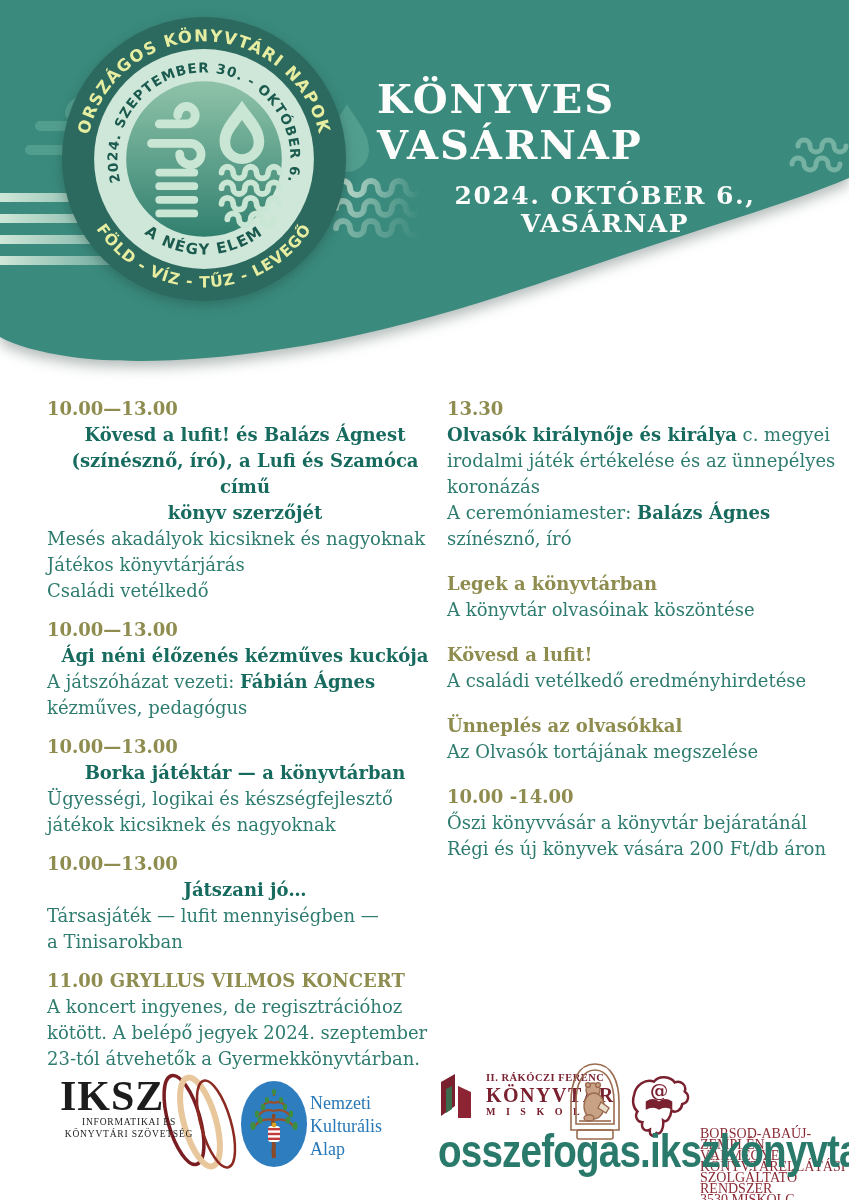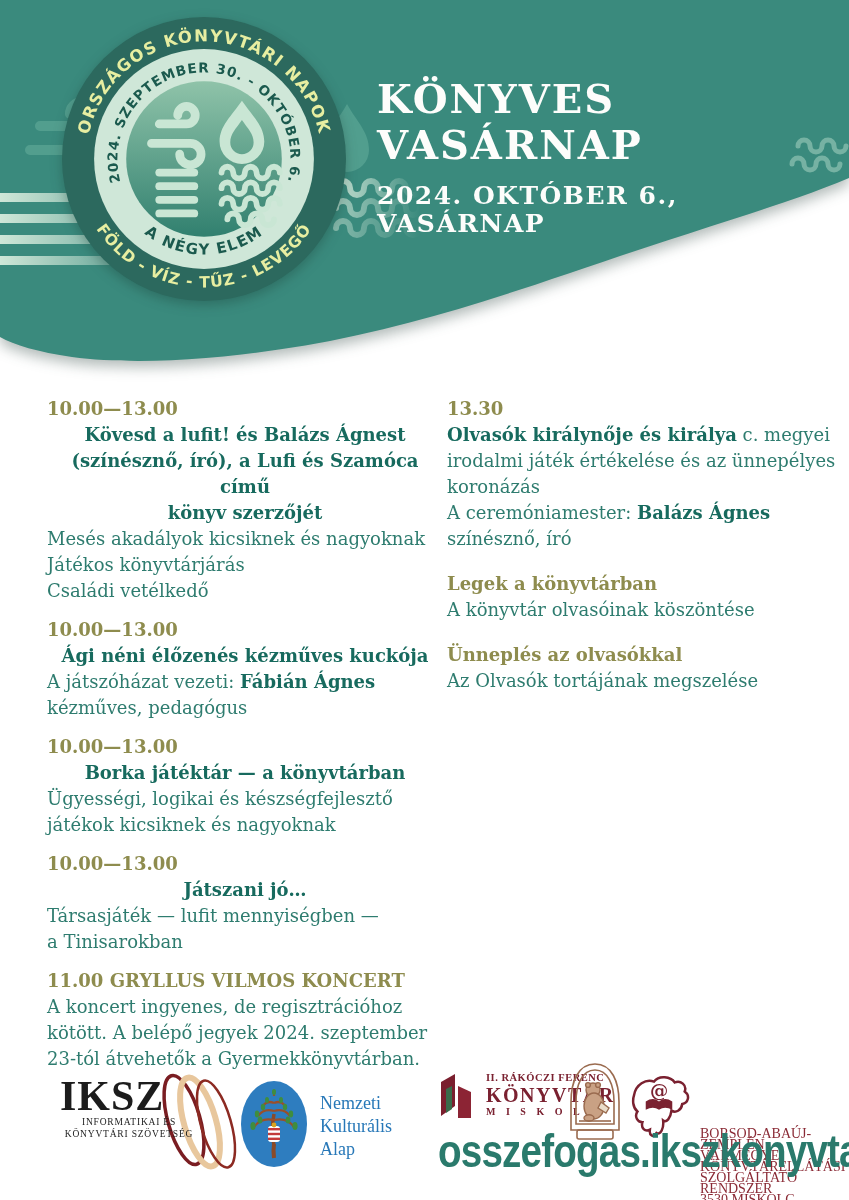--- a/index.html
+++ b/index.html
@@ -12,42 +12,42 @@
   .header-svg{position:absolute;left:0;top:0;z-index:1;
     filter:drop-shadow(0 6px 7px rgba(30,55,50,.35));}
   .badge-wrap{position:absolute;left:62px;top:17px;z-index:3;
     filter:drop-shadow(0 4px 6px rgba(20,45,40,.30));}
   .title-block{position:absolute;left:377px;top:76px;z-index:4;color:#fdfdfb;}
   .title-block h1{
     margin:0;font-size:40px;line-height:46px;font-weight:700;letter-spacing:2px;
     font-family:"DejaVu Serif", serif;}
   .title-block h2{
     margin:14px 16px 0 0;font-size:25px;line-height:28px;font-weight:700;letter-spacing:1.5px;
-    font-family:"DejaVu Serif", serif;}
+    font-family:"DejaVu Serif", serif;text-align:center;}
   
   .col{position:absolute;top:396px;z-index:2;font-size:18px;line-height:26px;}
   .col-left{left:47px;width:396px;}
   .col-right{left:447px;width:400px;}
   .pblock-l{margin-bottom:13px;}
   .pblock-r{margin-bottom:19px;}
   .time{color:#8e8c4e;font-weight:700;}
   .h-olive{color:#8e8c4e;font-weight:700;}
   .tline{color:#176a5e;font-weight:700;text-align:center;}
   .bline{color:#2e7c6f;}
   .mix-bold,.lead-bold{color:#176a5e;font-weight:700;text-align:center;}
   .lead-rest{color:#2e7c6f;font-weight:400;text-align:center;}
   
   .footer-item{position:absolute;z-index:2;}
   .iksz{left:54px;top:1076px;width:150px;text-align:center;color:#1c1c1c;}
   .iksz .acro{font-family:"Liberation Serif", serif;font-weight:700;font-size:42px;line-height:40px;
     letter-spacing:1px;text-align:left;margin-left:6px;}
   .iksz .sub{font-family:"Liberation Serif", serif;font-size:9.5px;letter-spacing:.8px;line-height:12px;}
   .iksz-svg{position:absolute;left:142px;top:1068px;}
   .nka-oval{left:240px;top:1080px;}
-  .nka-text{left:320px;top:1092px;font-family:"Liberation Serif", serif;
+  .nka-text{left:310px;top:1092px;font-family:"Liberation Serif", serif;
     color:#2878b8;font-size:18px;line-height:23px;}
   .rak-icon{left:440px;top:1070px;}
   .rak-text{left:474px;top:1072px;color:#7a2130;font-family:"Liberation Serif", serif;margin-left:12px;}
   .rak-text .l1{font-size:10.5px;font-weight:700;letter-spacing:.5px;line-height:12px;}
   .rak-text .l2{font-size:20px;font-weight:700;letter-spacing:1.5px;line-height:22px;}
   .rak-text .l3{font-size:10px;letter-spacing:4px;line-height:12px;font-weight:bold;}
   .bear{left:563px;top:1058px;}
   .baz-map{left:626px;top:1070px;}
   .baz-text{left:700px;top:1084px;width:150px;color:#8a2a35;
     font-family:"Liberation Serif", serif;font-variant:small-caps;
@@ -202,26 +202,35 @@
       <div class="bline">koronázás</div>
       <div class="bline"><span>A ceremóniamester: </span><span class="mix-bold">Balázs Ágnes</span></div>
       <div class="bline">színésznő, író</div>
     </div>
 
     <div class="pblock-r">
       <div class="h-olive">Legek a könyvtárban</div>
       <div class="bline">A könyvtár olvasóinak köszöntése</div>
     </div>
 
+    <div class="pblock-r">
+      <div class="h-olive">Kövesd a lufit!</div>
+      <div class="bline">A családi vetélkedő eredményhirdetése</div>
+    </div>
 
     <div class="pblock-r">
       <div class="h-olive">Ünneplés az olvasókkal</div>
       <div class="bline">Az Olvasók tortájának megszelése</div>
     </div>
 
+    <div class="pblock-r">
+      <div class="time">10.00 -14.00</div>
+      <div class="bline">Őszi könyvvásár a könyvtár bejáratánál</div>
+      <div class="bline">Régi és új könyvek vására 200 Ft/db áron</div>
+    </div>
 
   </div>
 
   <svg class="iksz-svg" width="120" height="110" viewBox="0 0 120 110">
     <g fill="none">
       <ellipse cx="42" cy="52" rx="16" ry="46" stroke="#7a1d22" stroke-width="3.5" transform="rotate(-16 42 52)"></ellipse>
       <ellipse cx="58" cy="54" rx="16" ry="46" stroke="#e8c79d" stroke-width="6" transform="rotate(-16 58 54)"></ellipse>
       <ellipse cx="74" cy="56" rx="15" ry="45" stroke="#8c2a22" stroke-width="2.5" transform="rotate(-16 74 56)"></ellipse>
     </g>
   </svg>

